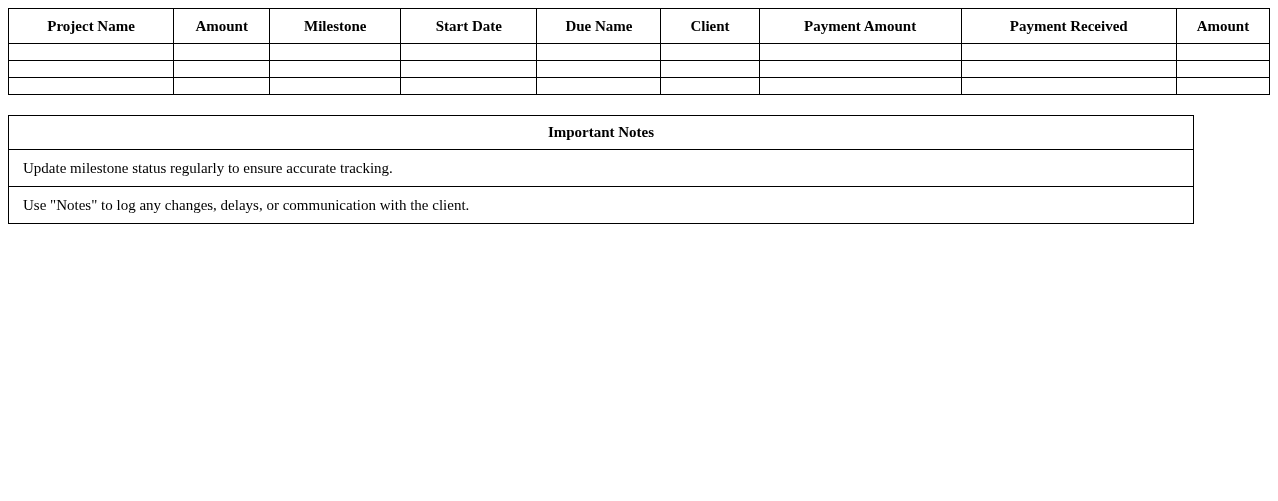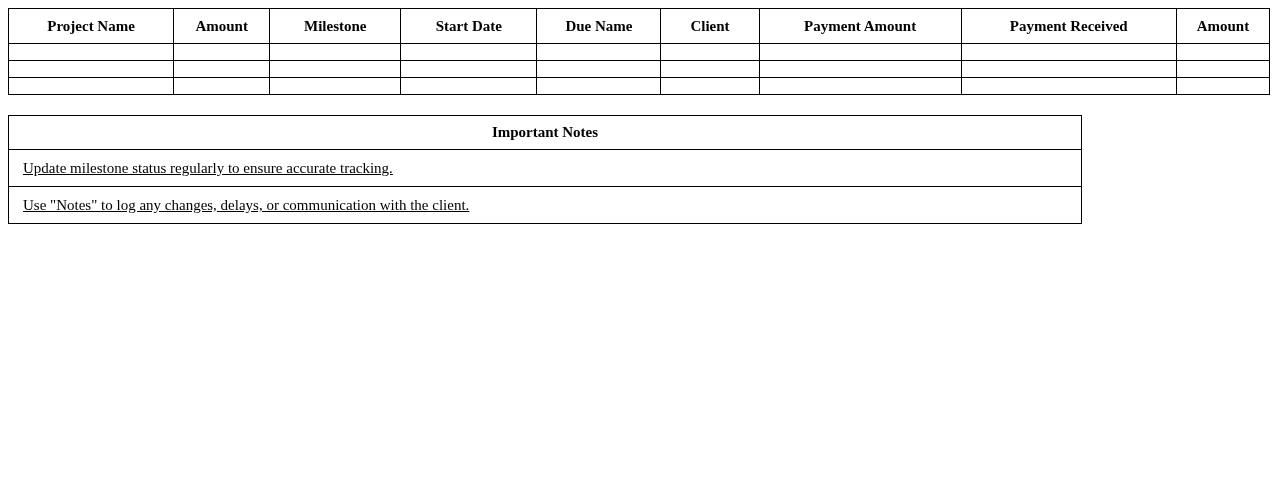--- a/index.html
+++ b/index.html
@@ -65,21 +65,21 @@
 
   
   .notes-wrap {
     position: absolute;
     left: 8px;
     top: 115px;
     width: 1262px;
   }
   table.notes {
     border-collapse: collapse;
-    width: 1074px;
+    width: 1186px;
     table-layout: fixed;
   }
   table.notes th,
   table.notes td {
     border: 1px solid #000000;
   }
   table.notes th {
     font-size: 15px;
     font-weight: bold;
     text-align: center;
@@ -88,21 +88,20 @@
     vertical-align: middle;
   }
   table.notes td {
     font-size: 15px;
     font-weight: normal;
     text-align: left;
     height: 34px;
     line-height: 34px;
     vertical-align: middle;
     padding-left: 14px;
-    text-decoration: underline;
   }
 </style>
 </head>
 <body>
 
 <div class="page">
 
   <div class="tracker-wrap">
     <table class="tracker">
       <colgroup>

